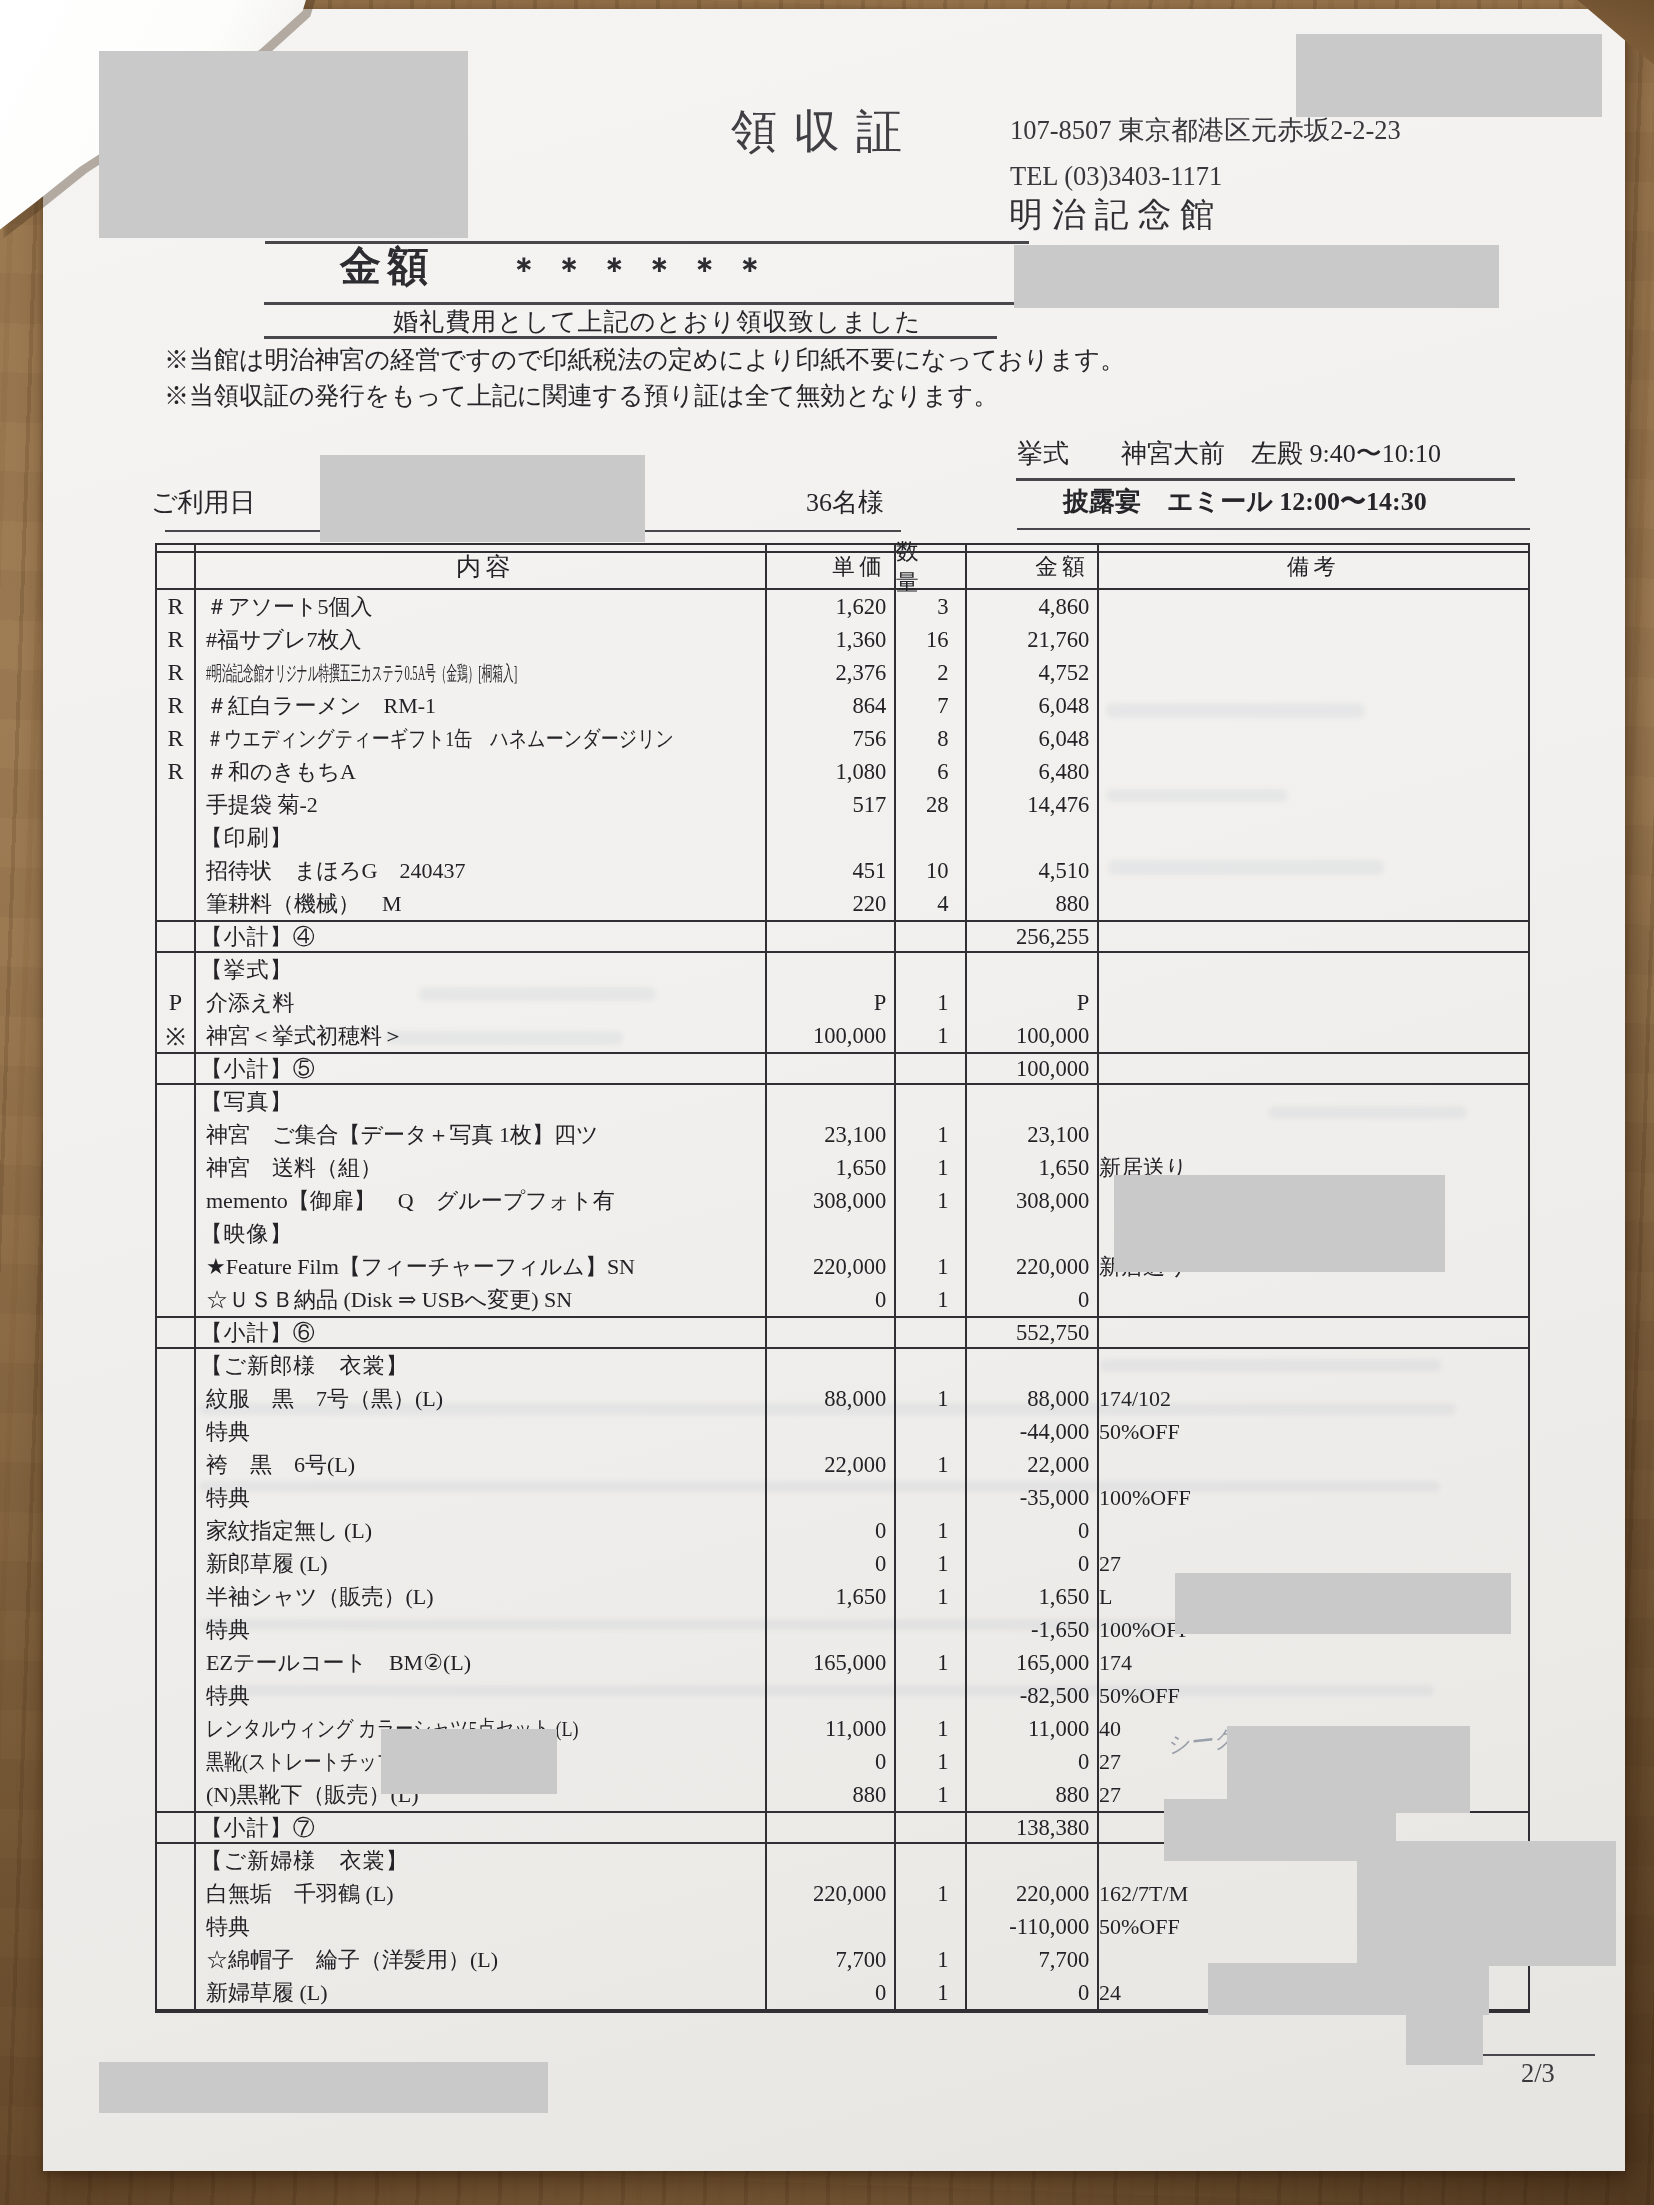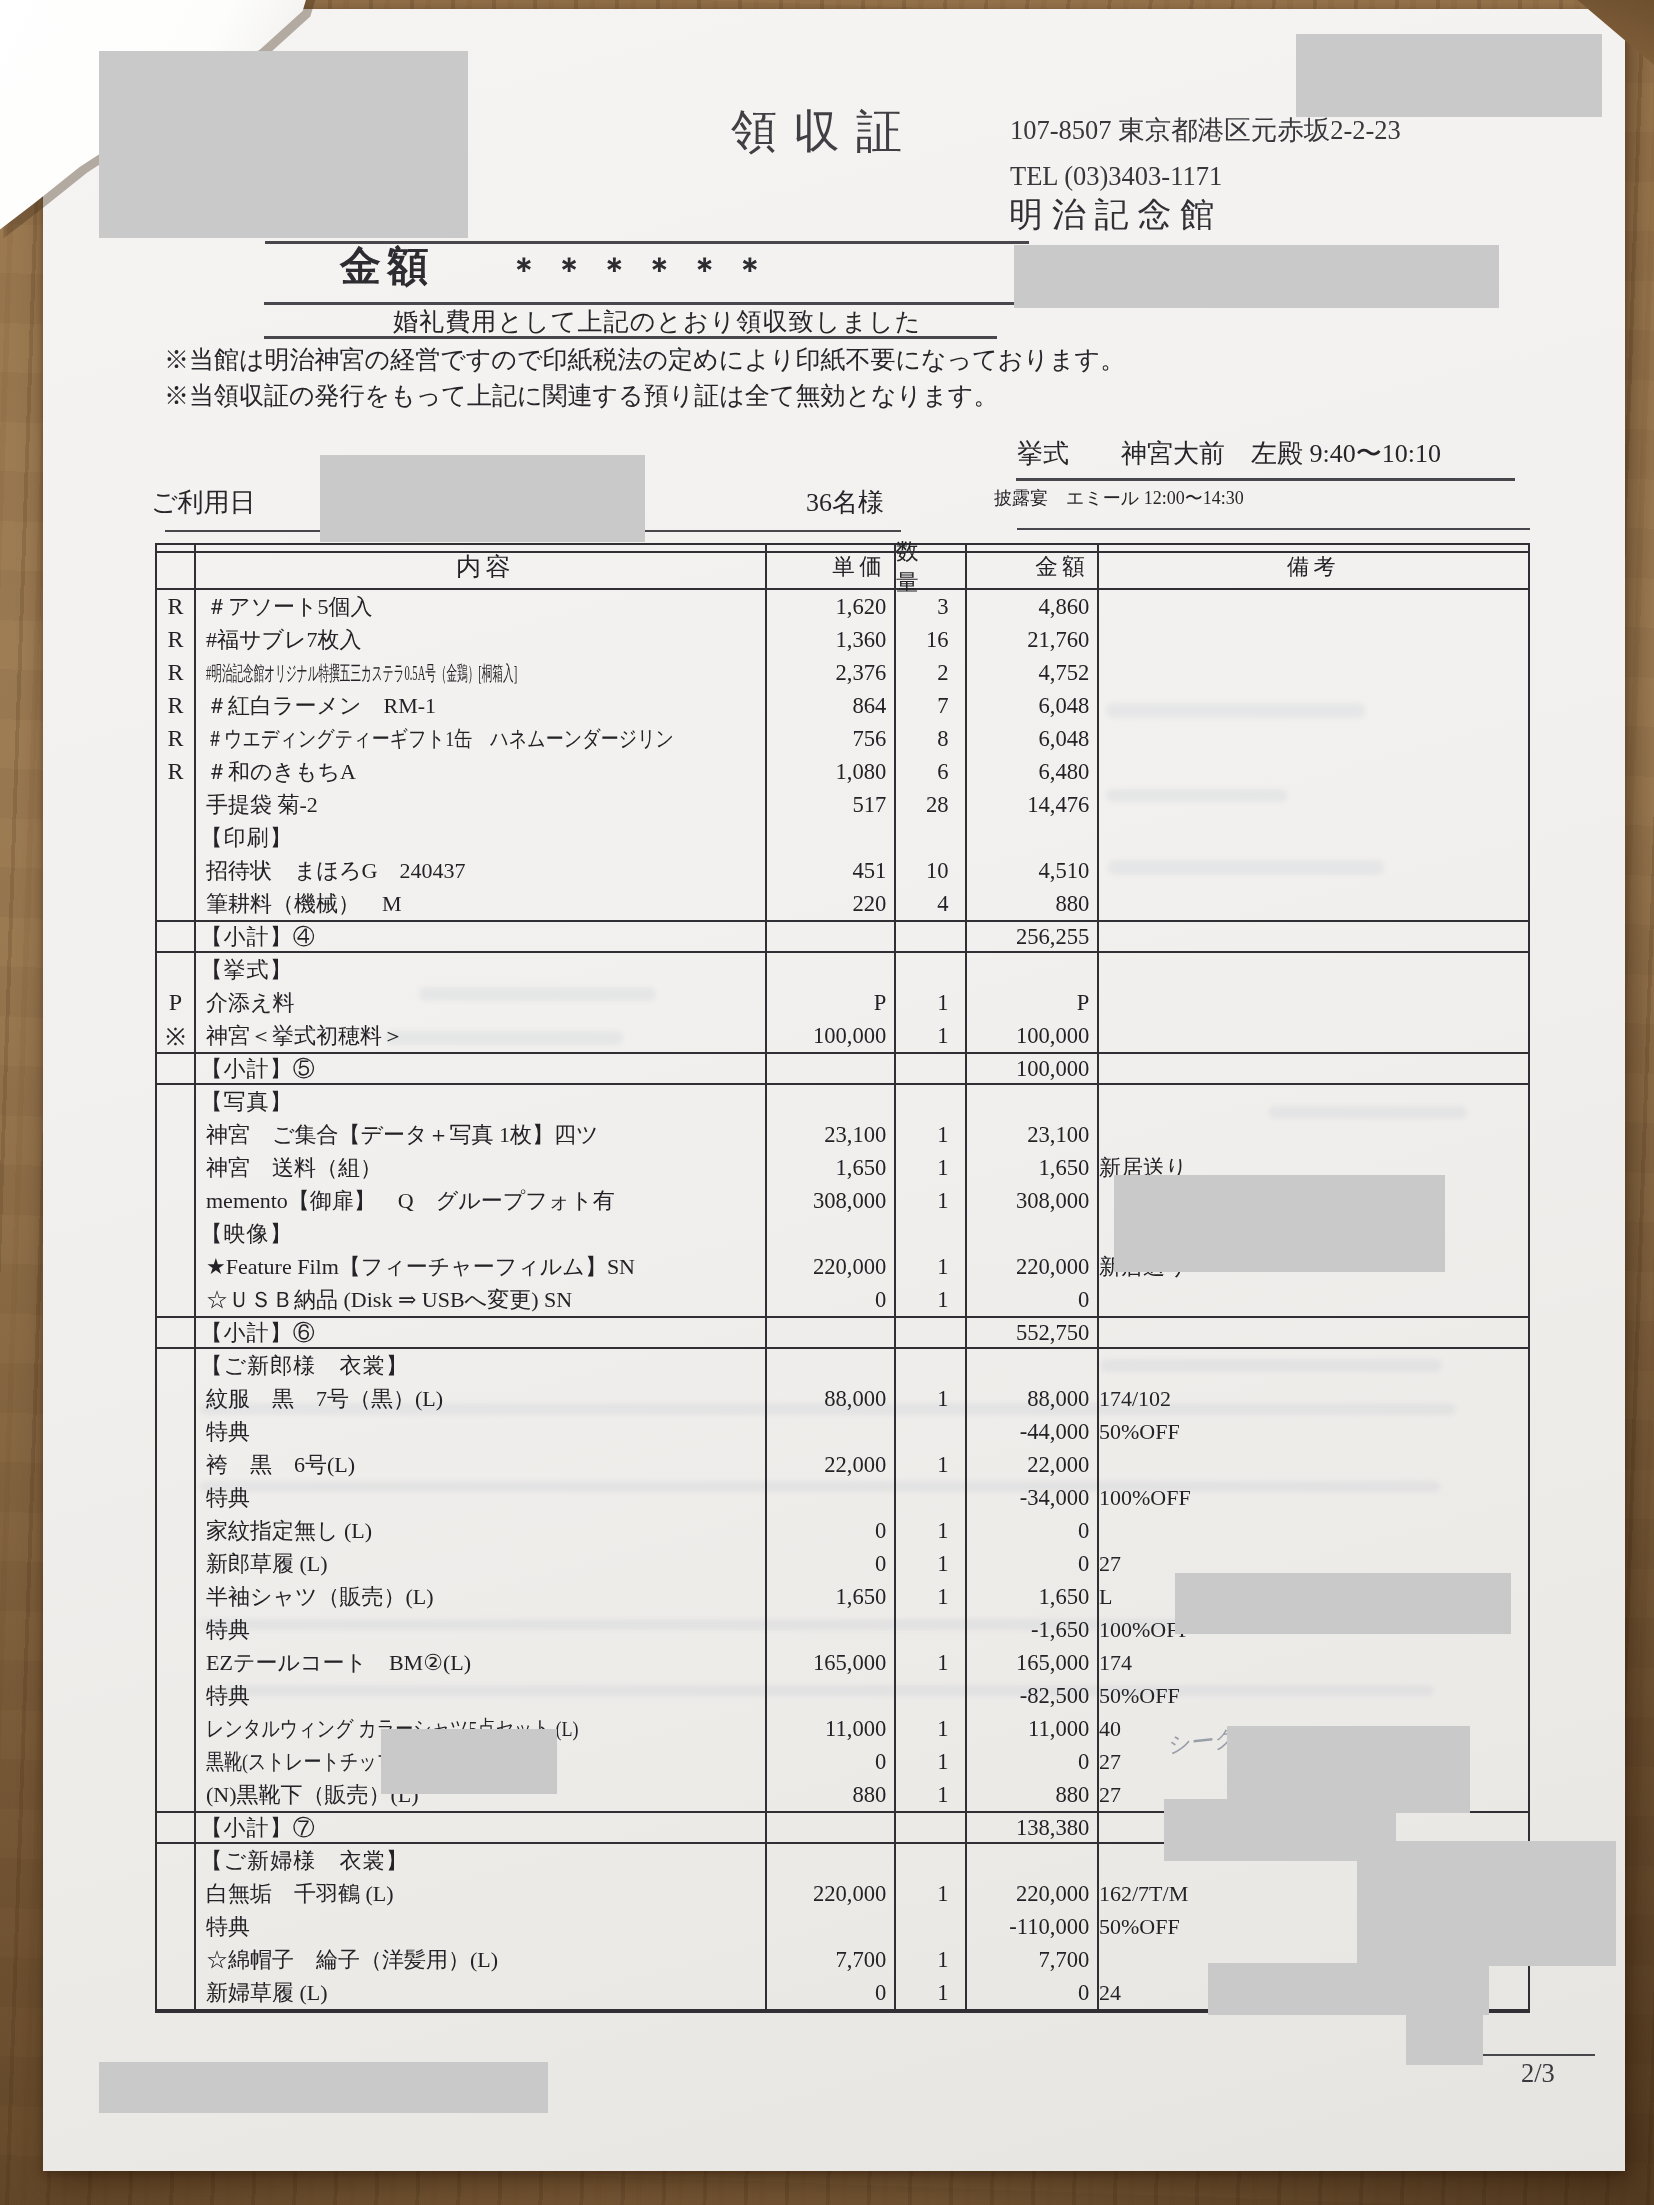--- a/index.html
+++ b/index.html
@@ -36,21 +36,21 @@
   #title{left:731px;top:109px;font-size:46px;letter-spacing:16.5px;color:#3f3f44;font-weight:500;}
   #addr1{left:1010px;top:117px;font-size:26.5px;color:#37373c;}
   #addr2{left:1010px;top:163px;font-size:26.5px;color:#37373c;}
   #issuer{left:1009px;top:198px;font-size:34px;letter-spacing:8.8px;color:#303035;}
   #amt-label{left:340px;top:246px;font-size:41px;letter-spacing:6.6px;font-weight:600;color:#2c2c31;}
   #amt-val{left:508px;top:253px;font-size:32px;letter-spacing:13.2px;font-weight:600;color:#2c2c31;}
   #amt-desc{left:393px;top:309px;font-size:25px;letter-spacing:1.1px;}
   #note1{left:164px;top:347px;font-size:25px;}
   #note2{left:164px;top:383px;font-size:25px;}
   #ceremony{left:1017px;top:441px;font-size:26px;}
-  #reception{left:994px;top:489px;font-size:18px;}
+  #reception{left:1063px;top:489px;font-size:26px;font-weight:bold;}
   #date-label{left:151px;top:490px;font-size:26px;}
   #guests{left:806px;top:490px;font-size:26px;}
   #handnote{left:1168px;top:1730px;font-size:23px;color:#999fa9;transform:rotate(-6deg) skewX(-8deg);}
   #page-num{left:1521px;top:2060px;font-size:26.5px;color:#3a3a3e;}
   
   #receipt-table{position:absolute;left:155px;top:543px;width:1375px;box-sizing:border-box;
     display:grid;grid-template-columns:39px 571px 129px 71px 132px 429px;
     grid-template-rows:45px repeat(43,33px);
     border:2.2px solid #303034;border-bottom-width:4.4px;}
   #receipt-table::before{content:'';position:absolute;left:0;right:0;top:5.5px;height:2.2px;background:#303034;}
@@ -280,21 +280,21 @@
     <div class="td mark"></div>
     <div class="td name">袴　黒　6号(L)</div>
     <div class="td unit">22,000</div>
     <div class="td qty">1</div>
     <div class="td amount">22,000</div>
     <div class="td rem r0"></div>
     <div class="td mark"></div>
     <div class="td name">特典</div>
     <div class="td unit"></div>
     <div class="td qty"></div>
-    <div class="td amount">-34,000</div>
+    <div class="td amount">-35,000</div>
     <div class="td rem r0">100%OFF</div>
     <div class="td mark"></div>
     <div class="td name">家紋指定無し (L)</div>
     <div class="td unit">0</div>
     <div class="td qty">1</div>
     <div class="td amount">0</div>
     <div class="td rem r0"></div>
     <div class="td mark"></div>
     <div class="td name">新郎草履 (L)</div>
     <div class="td unit">0</div>

